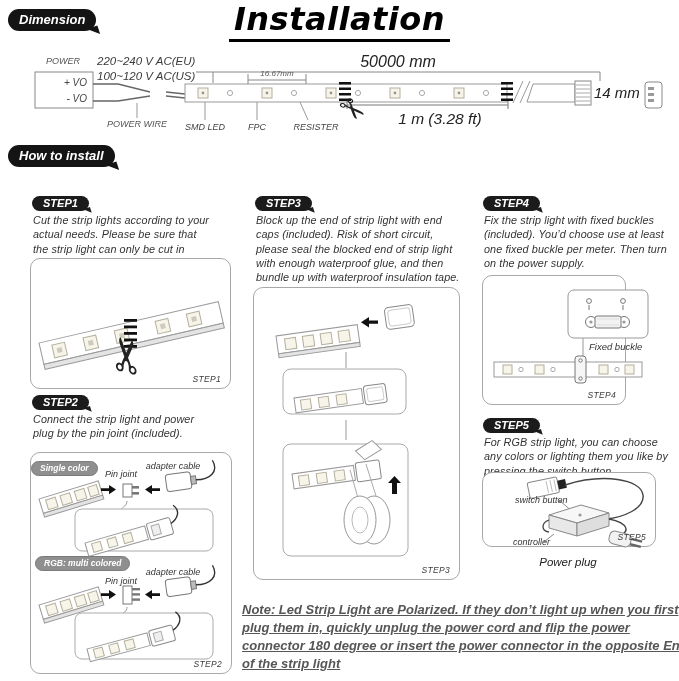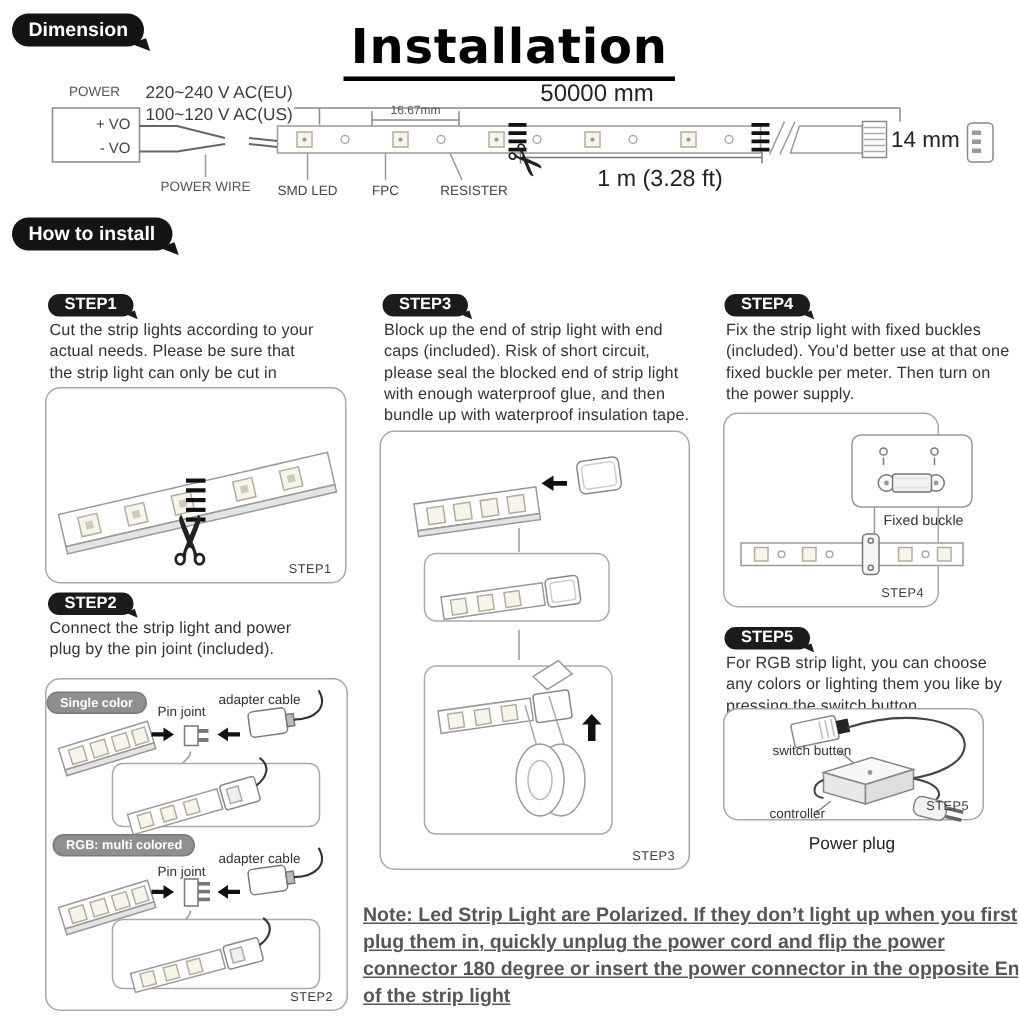--- a/index.html
+++ b/index.html
@@ -1,24 +1,24 @@
 <!DOCTYPE html>
 <html><head>
 <meta charset="utf-8">
 <style>
   html,body{margin:0;padding:0;background:#fff;}
   body{font-family:"Liberation Sans",sans-serif;}
-  .page{position:relative;width:679px;height:681px;background:#fff;overflow:hidden;}
+  .page{position:relative;width:679px;height:681px;background:#fff;overflow:hidden;font-style:italic;}
   .bubble{position:absolute;background:#141414;color:#fff;font-weight:bold;border-radius:14px;
           padding:3px 11px 4px;font-size:13px;z-index:3;}
   .bubble:after{content:"";position:absolute;right:-3px;bottom:-5px;border-style:solid;
           border-width:9px 0 0 11px;border-color:transparent;border-top-color:#141414;transform:rotate(-18deg);}
   .title{position:absolute;top:0;left:0;right:0;text-align:center;z-index:2;}
   .title span{display:inline-block;font-size:32px;font-weight:bold;letter-spacing:.5px;color:#000;
-          border-bottom:3.5px solid #000;padding:12px 5px 1px;font-family:"DejaVu Sans","Liberation Sans",sans-serif;text-align:right;}
+          border-bottom:3.5px solid #000;padding:0 5px 1px;font-family:"DejaVu Sans","Liberation Sans",sans-serif;text-align:right;}
   .step-pill{position:absolute;background:#1b1b1b;color:#fff;font-weight:bold;border-radius:9px;
           padding:1px 11px 2px;font-size:11px;z-index:3;}
   .step-pill:after{content:"";position:absolute;right:-2px;bottom:-3px;border-style:solid;
           border-width:6px 0 0 7px;border-color:transparent;border-top-color:#1b1b1b;transform:rotate(-18deg);}
   .step-text{position:absolute;font-size:10.8px;color:#333;line-height:1.32;letter-spacing:.1px;margin:0;}
   .fig{position:absolute;border:1.2px solid #a8a8a8;border-radius:10px;background:#fff;box-sizing:border-box;}
   .fig-label{position:absolute;right:9px;bottom:4px;font-size:8.5px;color:#3c3c3c;letter-spacing:.3px;}
   .gray-pill{position:absolute;background:#8f8f8f;color:#fff;font-weight:bold;font-size:8.5px;
           padding:1px 8px 2px;border-radius:8px;border:1px solid #7a7a7a;z-index:2;}
   .note{position:absolute;left:242px;top:601px;width:446px;font-size:13px;font-weight:bold;color:#565656;
@@ -317,21 +317,21 @@
         <ellipse cx="120" cy="232" rx="16" ry="24" fill="#fff" stroke="#999"></ellipse>
         <ellipse cx="106" cy="232" rx="16" ry="24" fill="#fff" stroke="#999"></ellipse>
         <ellipse cx="106" cy="232" rx="8" ry="13" fill="#fff" stroke="#bbb"></ellipse>
       </g>
       <polygon transform="translate(134,188)" points="4,18 4,7 0,7 6.5,0 13,7 9,7 9,18" fill="#111"></polygon>
     </svg>
     <span class="fig-label">STEP3</span>
   </div>
 
   <span class="step-pill" style="left:483px;top:196px">STEP4</span>
-  <p class="step-text" style="left:484px;top:213px;width:194px">Fix the strip light with fixed buckles (included). You’d better use at that one fixed buckle per meter. Then turn on the power supply.</p>
+  <p class="step-text" style="left:484px;top:213px;width:194px">Fix the strip light with fixed buckles (included). You’d choose use at least one fixed buckle per meter. Then turn on the power supply.</p>
   <div class="fig" style="left:482px;top:275px;width:144px;height:130px">
     <svg width="170" height="128" viewBox="0 0 170 128">
       <rect x="85" y="14" width="80" height="48" rx="6" fill="#fff" stroke="#999"></rect>
       <g stroke="#777" fill="#fff">
         <circle cx="106" cy="25" r="2.4"></circle>
           <path d="M106,29 L106,34"></path>
         <circle cx="140" cy="25" r="2.4"></circle>
           <path d="M140,29 L140,34"></path>
       </g>
       <g>

